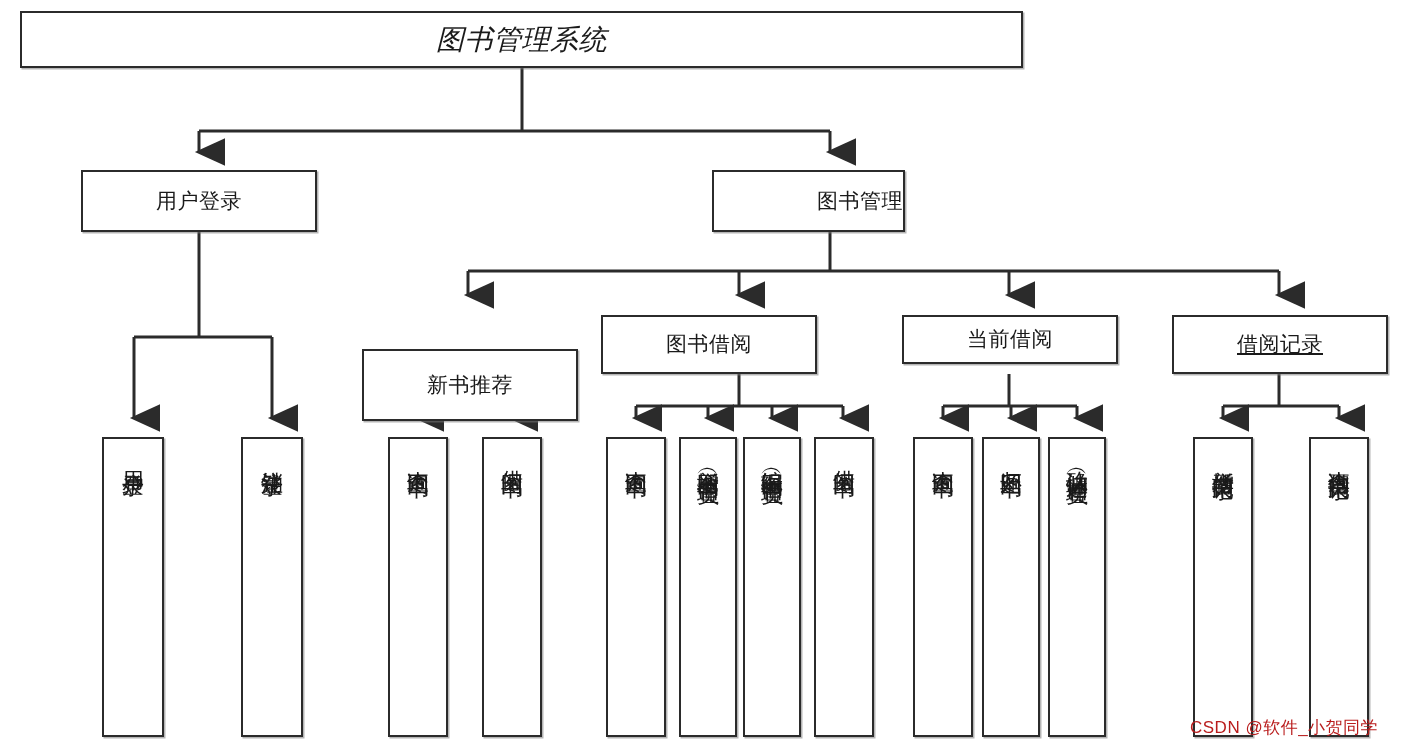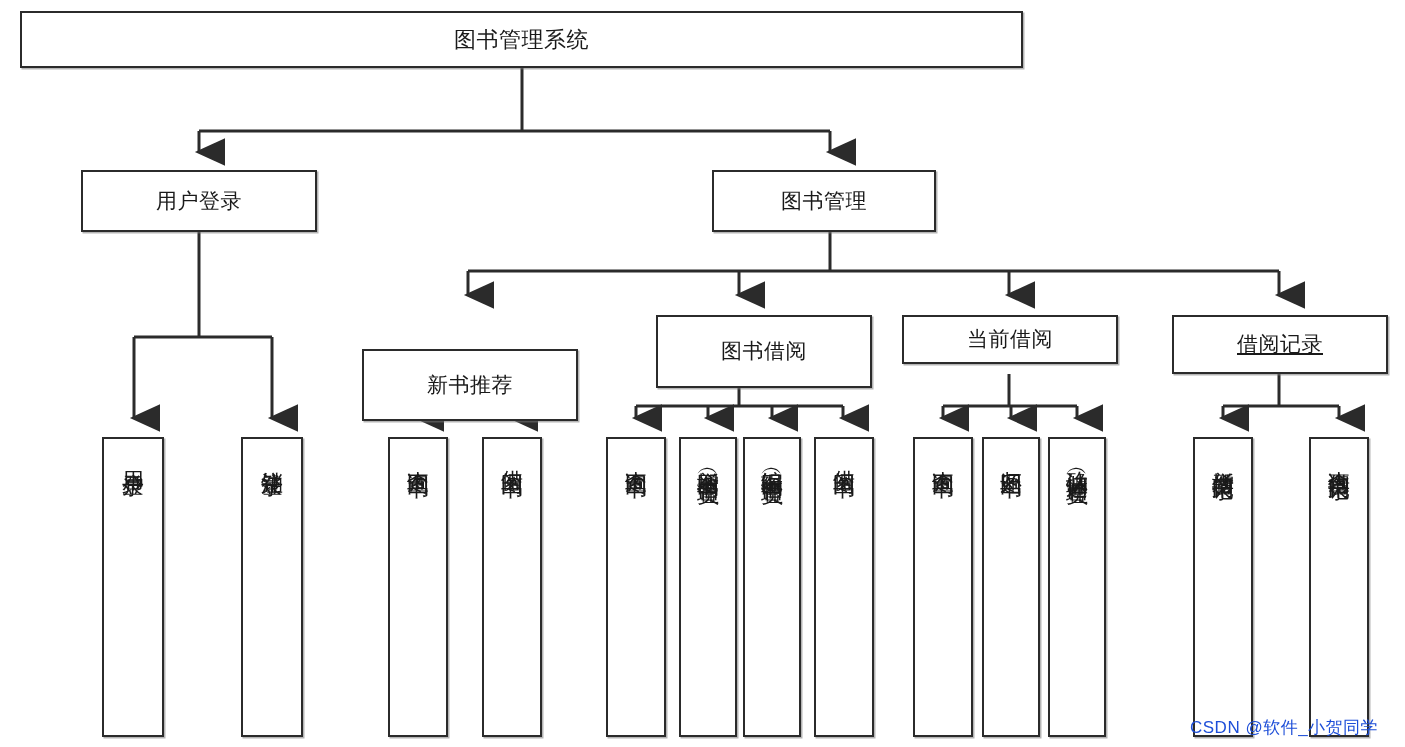--- a/index.html
+++ b/index.html
@@ -40,40 +40,41 @@
     display: block;
     text-align: center;
     line-height: 1.25;
     letter-spacing: 0.5px;
   }
   
   .h-node .label {
     font-size: 21px;
   }
   .node.root .label {
-    font-size: 22px;
+    font-size: 28px;
+    font-style: italic;
   }
   
   .v-node {
     padding: 14px 0 10px 0;
     align-items: flex-start;
     justify-content: center;
   }
   .v-node .label {
     writing-mode: vertical-rl;
     text-orientation: upright;
     font-size: 22px;
     line-height: 1.08;
     letter-spacing: 2px;
     white-space: nowrap;
   }
   .watermark {
     position: absolute;
     font-size: 17px;
-    color: #1d4ed8;
+    color: #b91c1c;
     letter-spacing: 0.5px;
     white-space: nowrap;
     user-select: none;
   }
 </style>
 </head>
 <body>
 
 <div id="canvas">
 
@@ -127,28 +128,28 @@
     </g>
   </svg>
 
   <div class="node h-node root" style="left:20px; top:11px; width:1003px; height:57px;">
     <span class="label">图书管理系统</span>
   </div>
 
   <div class="node h-node" style="left:81px; top:170px; width:236px; height:62px;">
     <span class="label">用户登录</span>
   </div>
-  <div class="node h-node" style="left:712px; top:170px; width:224px; height:62px;">
+  <div class="node h-node" style="left:712px; top:170px; width:193px; height:62px;justify-content:flex-end;">
     <span class="label">图书管理</span>
   </div>
 
   <div class="node h-node" style="left:362px; top:315px; width:216px; height:72px;margin-top:34px;">
     <span class="label">新书推荐</span>
   </div>
-  <div class="node h-node" style="left:656px; top:315px; width:216px; height:73px;">
+  <div class="node h-node" style="left:601px; top:315px; width:216px; height:59px;">
     <span class="label">图书借阅</span>
   </div>
   <div class="node h-node" style="left:902px; top:315px; width:216px; height:49px;">
     <span class="label">当前借阅</span>
   </div>
   <div class="node h-node" style="left:1172px; top:315px; width:216px; height:59px;text-decoration:underline;">
     <span class="label">借阅记录</span>
   </div>
 
   <div class="node v-node" style="left:103px; top:437px; width:62px; height:300px; margin-left:-1px;">

